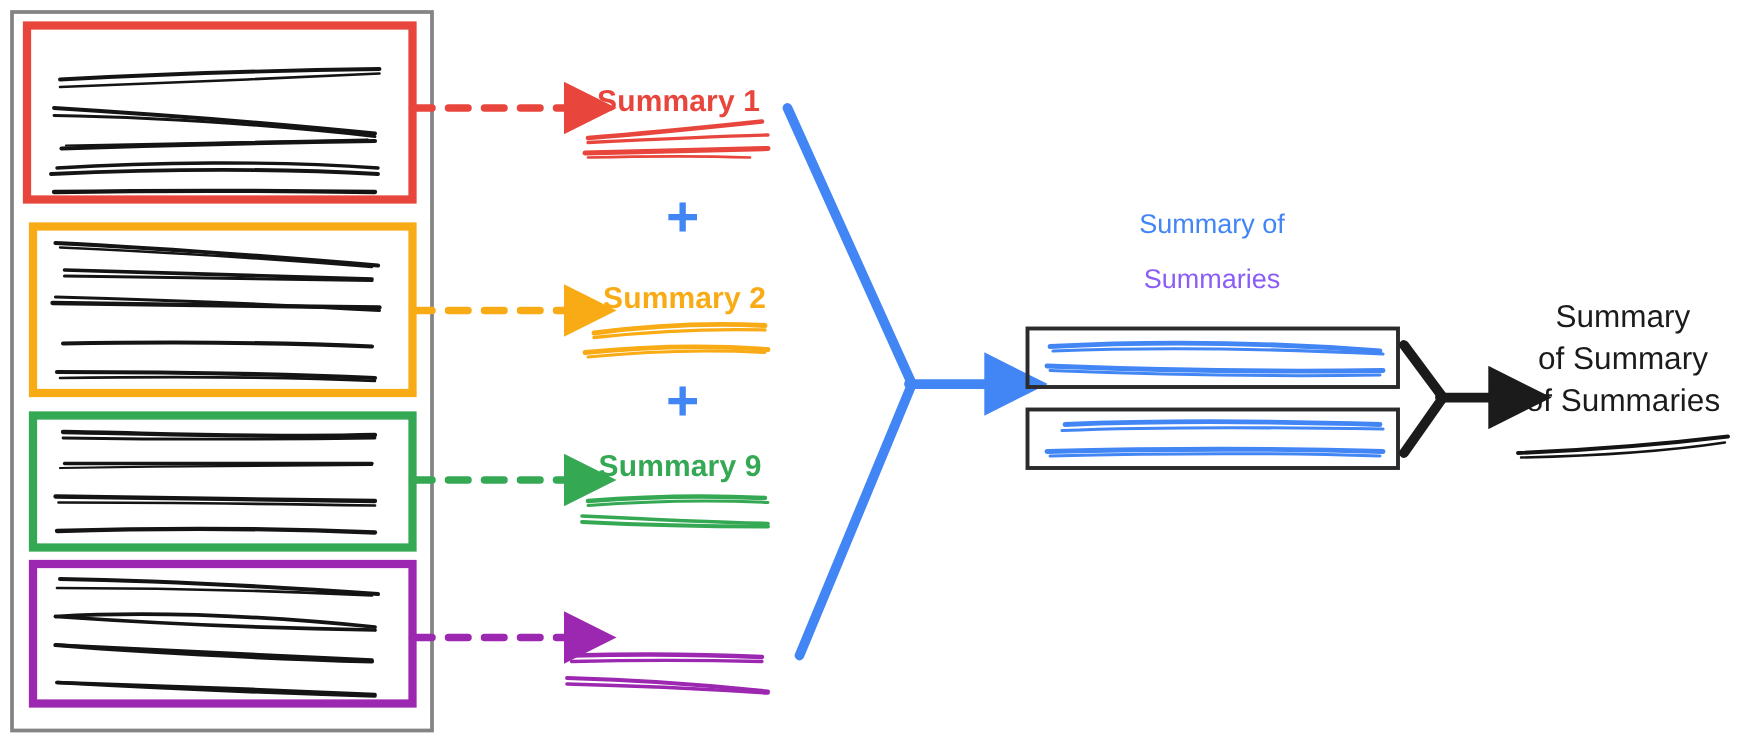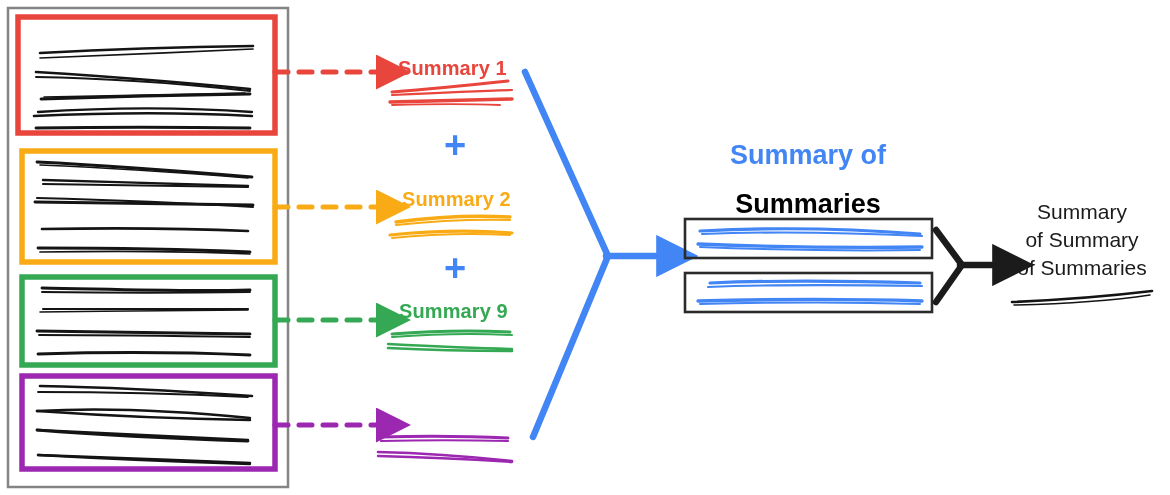--- a/index.html
+++ b/index.html
@@ -28,22 +28,22 @@
     position: absolute;
     white-space: pre;
     line-height: 1.18;
   }
   .summary-label {
     font-size: 20px;
     font-weight: 600;
     letter-spacing: 0.1px;
   }
   .sos-title {
-    font-size: 27px;
-    font-weight: 700;
+    font-size: 18px;
+    font-weight: 400;
     text-align: center;
     line-height: 1.28;
     width: 260px;
   }
   .final-label {
     font-size: 21px;
     font-weight: 400;
     text-align: center;
     line-height: 1.32;
     width: 180px;
@@ -199,19 +199,19 @@
   </svg>
 
   <div class="lbl summary-label" style="left:398px; top:57px; color:#E8453C;">Summary 1</div>
   <div class="lbl summary-label" style="left:402px; top:188px; color:#F9AB16;">Summary 2</div>
   <div class="lbl summary-label" style="left:399px; top:300px; color:#34A853;">Summary 9</div>
 
   <div class="plus" style="left:444px; top:126px; color:#4285F4;">+</div>
   <div class="plus" style="left:444px; top:249px; color:#4285F4;">+</div>
 
   <div class="lbl sos-title" style="left:678px; top:138px; color:#4285F4;">Summary of</div>
-  <div class="lbl sos-title" style="left:678px; top:187px; color:#000000;">Summaries</div>
+  <div class="lbl sos-title" style="left:678px; top:175px; color:#8b5cf6;">Summaries</div>
 
   <div class="lbl final-label" style="left:992px; top:198px;">Summary</div>
   <div class="lbl final-label" style="left:992px; top:226px;">of Summary</div>
   <div class="lbl final-label" style="left:992px; top:254px;">of Summaries</div>
 
 </div>
 
 </body></html>

